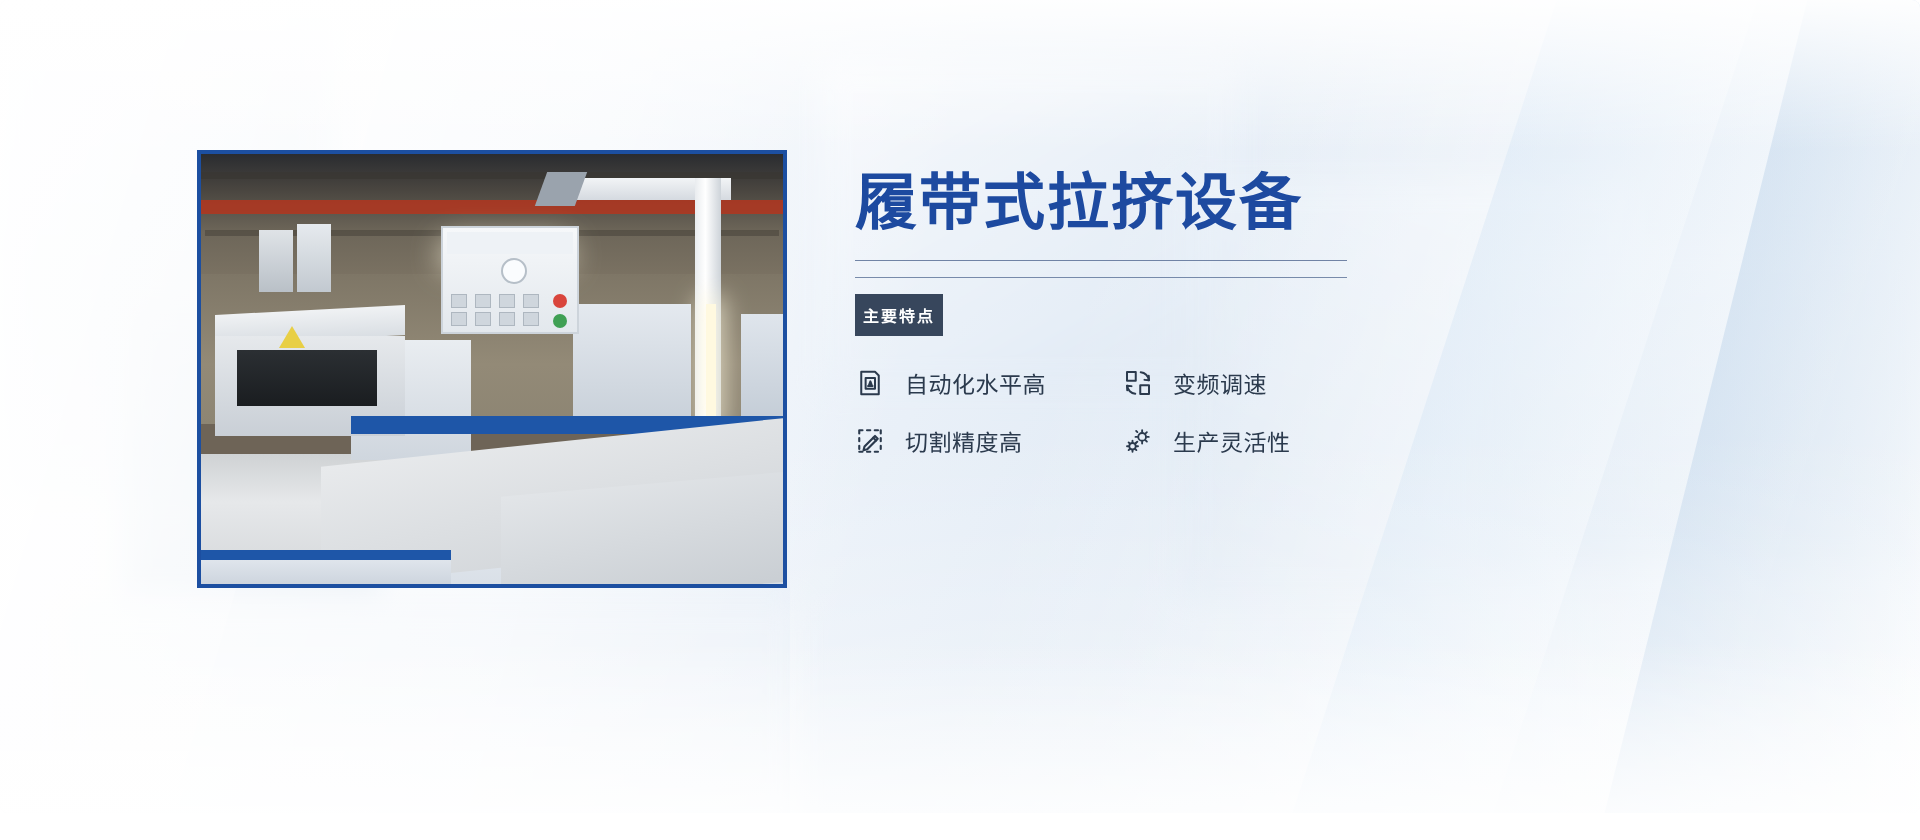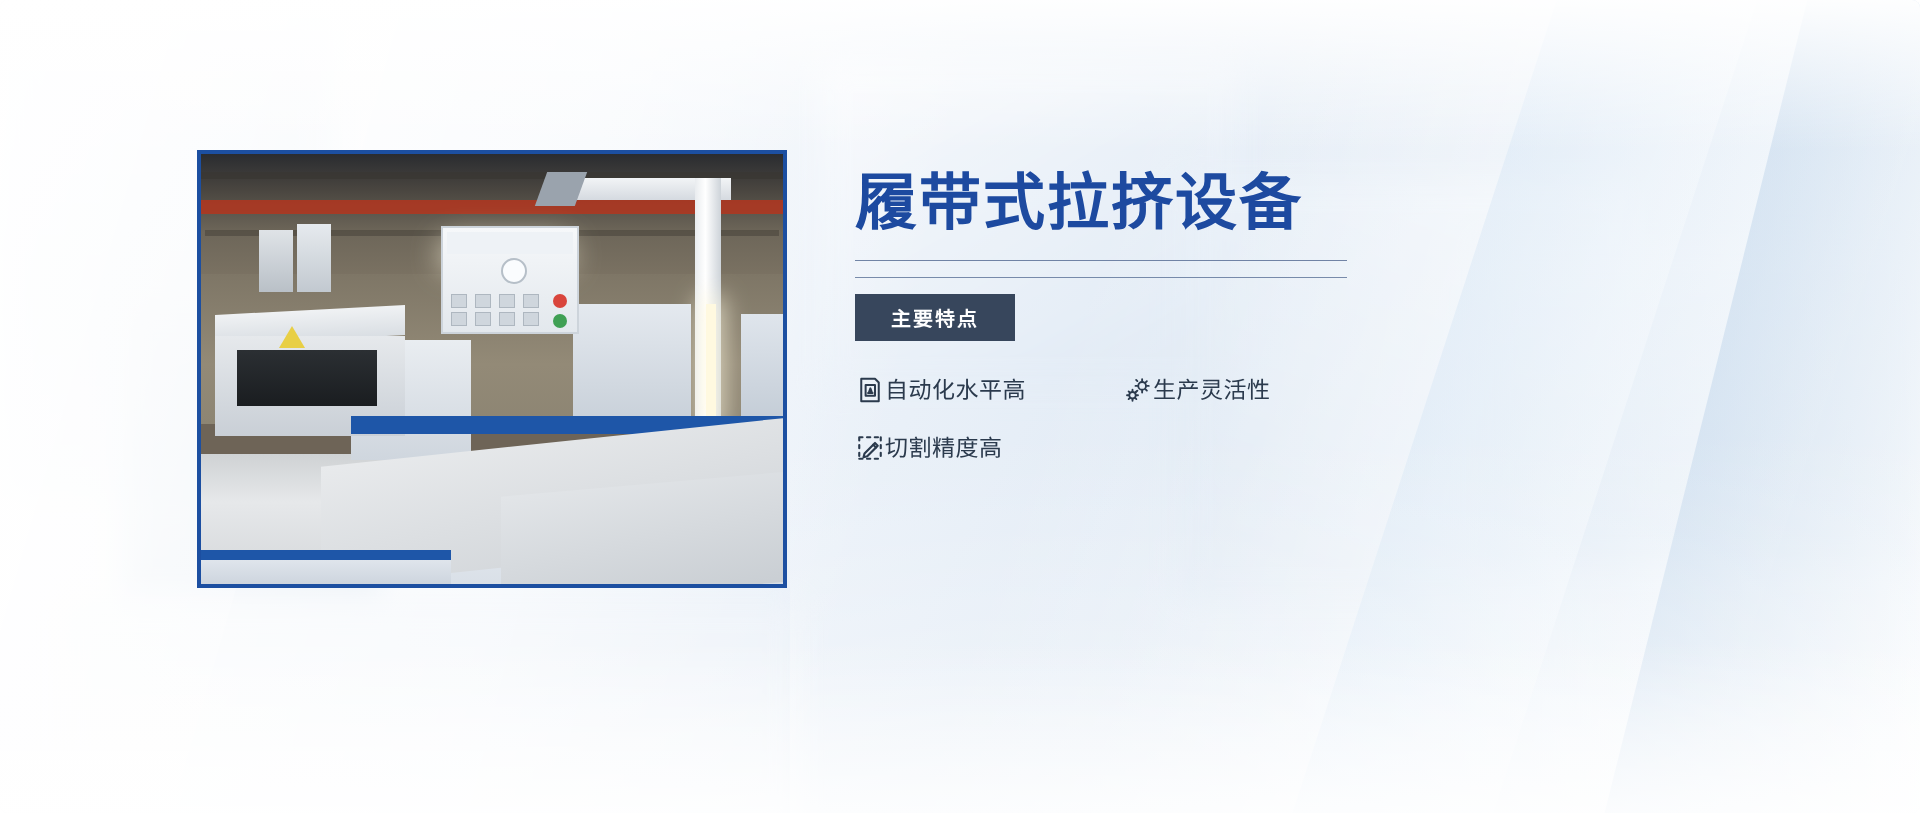--- a/index.html
+++ b/index.html
@@ -127,27 +127,27 @@
     letter-spacing:2px;white-space:nowrap;margin:22px 0 0 0;
   }
   .divider{margin-top:26px;width:492px;height:1px;background:#5a7096;opacity:.85;}
   .subtitle{
     margin-top:18px;font-size:25px;line-height:1.42;color:#303f52;
     letter-spacing:.5px;width:492px;
   }
   .sub-underline{margin-top:16px;width:492px;height:1px;background:#5a7096;opacity:.8;}
   .badge{
     display:inline-block;margin-top:16px;background:#37465c;color:#ffffff;
-    font-size:20px;font-weight:700;letter-spacing:2px;padding:9px 36px;
+    font-size:16px;font-weight:700;letter-spacing:2px;padding:9px 8px;
   }
   .features{
     margin-top:30px;display:grid;grid-template-columns:268px 268px;
     row-gap:24px;column-gap:0;
   }
-  .feat{display:flex;align-items:flex-end;}
+  .feat{display:flex;align-items:center;gap:20px;}
   .feat .ic{width:30px;height:30px;flex:0 0 30px;color:#2b3a4d;display:block;}
   .feat .ic svg{display:block;width:30px;height:30px;}
   .feat .lb{font-size:23px;color:#2b3a4d;letter-spacing:.5px;white-space:nowrap;}
 </style>
 </head>
 <body>
 
 <div id="banner">
 
   <div class="bgwrap">
@@ -254,40 +254,53 @@
           <svg viewBox="0 0 24 24" fill="none" stroke="currentColor" stroke-width="1.6" stroke-linecap="round" stroke-linejoin="round">
             <path d="M5 3h11l3 3v15H5z"></path>
             <rect x="8.5" y="8" width="7.5" height="8.5"></rect>
             <path d="M10.4 14.3h3.7M11 14.3l1.3-3.6 1.3 3.6"></path>
           </svg>
         </span>
         <span class="lb">自动化水平高</span>
       </div>
 
 
-
+      <div class="feat">
+        <span class="ic">
+          <svg viewBox="0 0 24 24" fill="none" stroke="currentColor" stroke-width="1.6" stroke-linecap="round" stroke-linejoin="round">
+            <rect x="3.2" y="3.2" width="7" height="7"></rect>
+            <rect x="13.8" y="13.8" width="7" height="7"></rect>
+            <path d="M14.2 3.4a7 7 0 0 1 6.4 6.4"></path>
+            <path d="M20.6 6.2l.2 3.6-3.6-.3"></path>
+            <path d="M9.8 20.6a7 7 0 0 1-6.4-6.4"></path>
+            <path d="M3.4 17.8l-.2-3.6 3.6.3"></path>
+          </svg>
+        </span>
+        <span class="lb">变频调速</span>
+      </div>
+
+
+      <div class="feat">
+        <span class="ic">
+          <svg viewBox="0 0 24 24" fill="none" stroke="currentColor" stroke-width="1.7" stroke-linecap="round" stroke-linejoin="round">
+            <path d="M3.4 3.4h2.6M9.6 3.4h2.6M15.8 3.4h2.6M20.6 3.4v2.6M20.6 9.6v2.6M20.6 15.8v2.6M18.4 20.6h-2.6M12.2 20.6H9.6M6 20.6H3.4M3.4 18.4v-2.6M3.4 12.2V9.6M3.4 6V3.4" stroke-dasharray="0.1 0"></path>
+            <path d="M7.6 16.4l8.4-8.4 2.2 2.2-8.4 8.4-3 .8z" fill="none"></path>
+            <path d="M14.6 9.4l2.2 2.2"></path>
+          </svg>
+        </span>
+        <span class="lb">切割精度高</span>
+      </div>
 
       <div class="feat">
         <span class="ic">
           <svg viewBox="0 0 24 24" fill="none" stroke="currentColor" stroke-width="1.5" stroke-linecap="round" stroke-linejoin="round">
             <circle cx="15.3" cy="8.7" r="3.1"></circle>
             <path d="M15.3 3.4v1.4M15.3 12.6v1.4M20.6 8.7h-1.4M11.4 8.7H10M19.1 4.9l-1 1M11.5 12.5l-1 1M19.1 12.5l-1-1M11.5 4.9l-1-1"></path>
             <circle cx="7.6" cy="16.2" r="2.6"></circle>
             <path d="M7.6 11.8v1.2M7.6 19.4v1.2M12 16.2h-1.2M4.4 16.2H3.2M10.7 13.1l-.9.9M5.4 18.4l-.9.9M10.7 19.3l-.9-.9M5.4 14l-.9-.9"></path>
           </svg>
         </span>
         <span class="lb">生产灵活性</span>
       </div>
 
-      <div class="feat">
-        <span class="ic">
-          <svg viewBox="0 0 24 24" fill="none" stroke="currentColor" stroke-width="1.7" stroke-linecap="round" stroke-linejoin="round">
-            <path d="M3.4 3.4h2.6M9.6 3.4h2.6M15.8 3.4h2.6M20.6 3.4v2.6M20.6 9.6v2.6M20.6 15.8v2.6M18.4 20.6h-2.6M12.2 20.6H9.6M6 20.6H3.4M3.4 18.4v-2.6M3.4 12.2V9.6M3.4 6V3.4" stroke-dasharray="0.1 0"></path>
-            <path d="M7.6 16.4l8.4-8.4 2.2 2.2-8.4 8.4-3 .8z" fill="none"></path>
-            <path d="M14.6 9.4l2.2 2.2"></path>
-          </svg>
-        </span>
-        <span class="lb">切割精度高</span>
-      </div>
-
     </div>
   </div>
 </div>
 
 </body></html>

